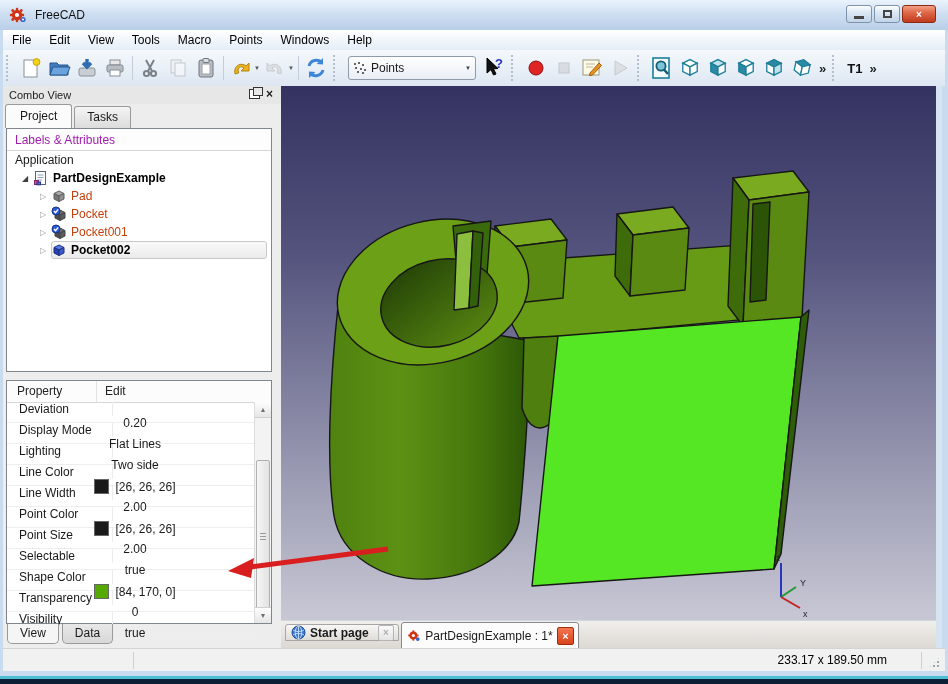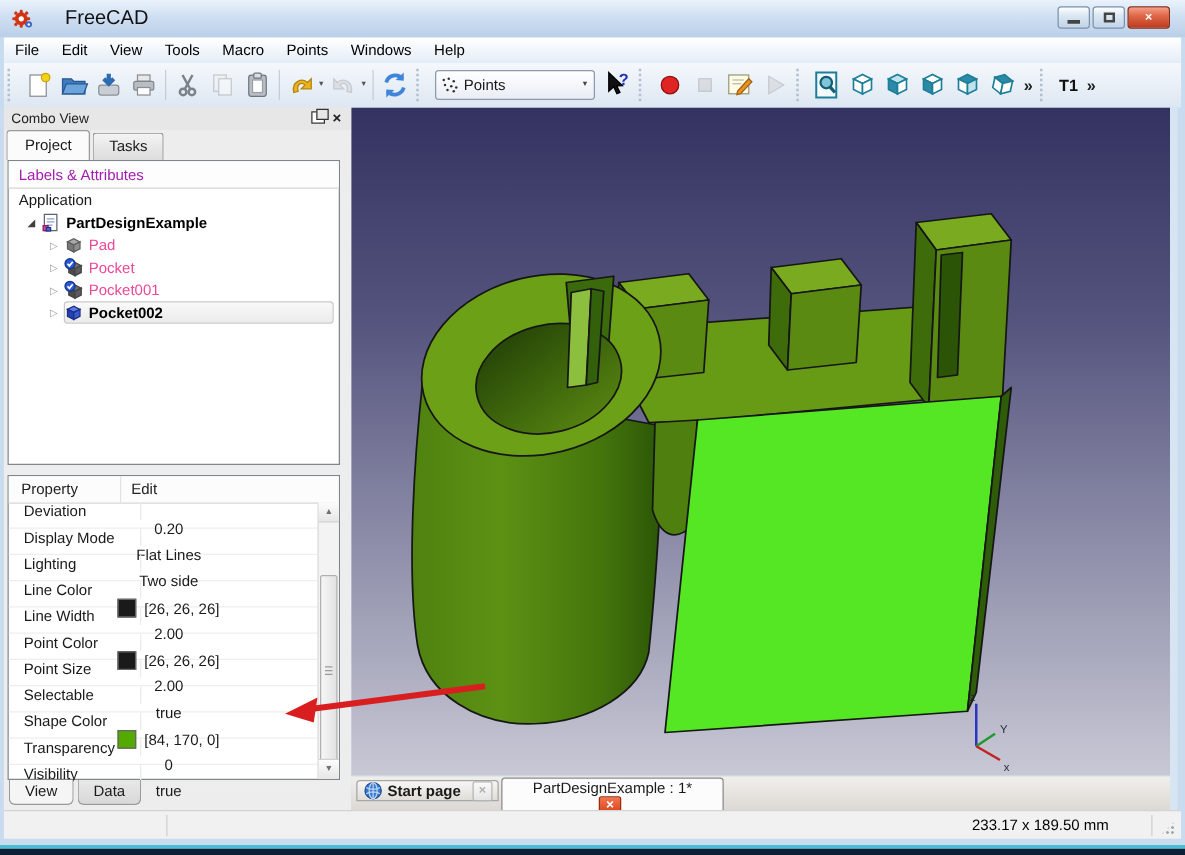--- a/index.html
+++ b/index.html
@@ -3,21 +3,21 @@
 <meta charset="utf-8">
 <style>
   html,body{margin:0;padding:0;}
   body{width:948px;height:684px;position:relative;overflow:hidden;
        font-family:"Liberation Sans","DejaVu Sans",sans-serif;font-size:12px;color:#1a1a1a;
        background:#c9dcef;}
   .abs{position:absolute;}
   
   #titlebar{left:0;top:0;width:948px;height:30px;
     background:linear-gradient(#eaf3fc,#cfdff2 45%,#b9cfe8);display:flex;align-items:center;}
-  #titlebar .title{margin-left:25px;font-size:16px;color:#111;}
+  #titlebar .title{margin-left:8px;font-size:12px;color:#111;}
   #winbtns{position:absolute;right:12px;top:5px;display:flex;gap:2px;}
   .winbtn{width:26px;height:18px;border:1px solid #7e93ab;border-radius:3px;
     background:linear-gradient(#fdfeff,#dbe7f3 40%,#c2d4e8);display:flex;align-items:center;justify-content:center;
     font-size:10px;color:#333;box-sizing:border-box;}
   .winbtn.close{width:34px;background:linear-gradient(#f2a088,#e0694a 40%,#c03a1d);border-color:#8c2a12;color:#fff;font-weight:bold;}
   .glyph-min{display:block;width:10px;height:3px;background:#444;margin-top:7px;}
   .glyph-max{display:block;width:9px;height:8px;border:2px solid #444;box-sizing:border-box;}
   #menubar{left:3px;top:30px;width:942px;height:20px;background:linear-gradient(#ffffff,#e4edf7);
     border-bottom:1px solid #ccd8e6;display:flex;align-items:center;}
   .menu-item{padding:2px 9px;color:#000;}
@@ -44,21 +44,21 @@
   #cv-tabs{left:2px;top:19px;width:274px;height:23px;display:flex;align-items:flex-end;}
   .cvtab{border:1px solid #9a9a9a;border-bottom:none;border-radius:3px 3px 0 0;padding:3px 12px 4px;background:linear-gradient(#f4f4f4,#dcdcdc);margin-right:2px;font-size:12px;}
   .cvtab.active{background:#fbfbfb;padding:4px 14px 5px;position:relative;z-index:2;}
   #tree-frame{left:3px;top:42px;width:266px;height:244px;background:#fff;border:1px solid #7f868d;box-sizing:border-box;}
   #la-header{height:21px;border-bottom:1px solid #d6d6d6;display:flex;align-items:center;background:#fdfdfd;}
   #la-header span{margin-left:8px;color:#a21caf;}
   .trow{height:18px;display:flex;align-items:center;position:relative;}
   .trow .exp{width:12px;text-align:center;font-size:8px;color:#9a9a9a;}
   .trow .exp.open{color:#404040;font-size:8px;}
   .trow .lab{padding-left:4px;}
-  .dim .lab{color:#ec4899;text-align:right;}
+  .dim .lab{color:#c2410c;text-align:right;}
   .bold .lab{font-weight:bold;color:#000;}
   .sel-box{position:absolute;left:44px;right:4px;top:0;bottom:0;border:1px solid #c9c9c9;border-radius:3px;
     background:linear-gradient(#f9f9f9,#ebebeb);z-index:0;}
   .trow>*{z-index:1;}
   .ticon{width:16px;height:16px;margin-left:2px;}
   
   #prop-frame{left:3px;top:294px;width:266px;height:244px;background:#fff;border:1px solid #7f868d;box-sizing:border-box;}
   #prop-head{height:21px;border-bottom:1px solid #d8d8d8;display:flex;background:#fcfcfc;}
   #prop-head .c1{width:90px;box-sizing:border-box;padding:3px 0 0 10px;border-right:1px solid #e2e2e2;color:#222;}
   #prop-head .c2{flex:1;padding:3px 0 0 8px;color:#222;}
@@ -76,21 +76,21 @@
   #panel-tabs{left:4px;top:538px;display:flex;align-items:flex-start;}
   .ptab{border:1px solid #9a9a9a;border-top:none;border-radius:0 0 5px 5px;padding:2px 12px 3px;background:linear-gradient(#e8e8e8,#d8d8d8);margin-right:3px;font-size:12px;}
   .ptab.active{background:#f5f5f5;position:relative;z-index:2;}
   
   #viewport{left:281px;top:86px;width:655px;height:534px;}
   #vp-strip{left:936px;top:86px;width:6px;height:562px;background:#d7e5f3;}
   
   #mdi-bar{left:281px;top:620px;width:655px;height:28px;background:linear-gradient(#f1efec,#dbd8d3);border-top:1px solid #cfd6de;}
   .mtab{position:absolute;display:flex;align-items:center;box-sizing:border-box;}
   #mtab1{left:4px;top:3px;width:114px;height:17px;border:1px solid #a6a6a6;border-radius:3px 3px 0 0;background:linear-gradient(#f8f7f5,#e0ddd8);font-weight:bold;}
-  #mtab2{left:120px;top:1px;width:178px;height:27px;border:1px solid #8a8a8a;border-radius:3px 3px 0 0;background:#fcfcfc;flex-direction:column;}
+  #mtab2{left:120px;top:1px;width:178px;height:27px;border:1px solid #8a8a8a;border-radius:3px 3px 0 0;background:#fcfcfc;}
   .mtab .mlabel{flex:1;padding:0 4px;white-space:nowrap;}
   .mclose{width:14px;height:14px;border:1px solid #b5b5b5;border-radius:2px;margin-right:4px;
     display:flex;align-items:center;justify-content:center;font-size:10px;color:#b0b0b0;background:linear-gradient(#fafafa,#e4e4e4);}
   .mclose.hot{background:linear-gradient(#f2764f,#d8431c);border-color:#9c2c0c;color:#fff;font-weight:bold;width:16px;height:16px;font-size:11px;}
   
   #statusbar{left:3px;top:648px;width:942px;height:23px;background:#f1f1f1;border-top:1px solid #d4d4d4;}
   .st-sep{position:absolute;top:3px;bottom:3px;width:1px;background:#d0d0d0;}
   #st-dims{position:absolute;right:58px;top:4px;color:#000000;}
   #grip{position:absolute;right:4px;bottom:3px;width:13px;height:13px;
     background:radial-gradient(circle at 2px 2px,#9aa 1px,transparent 1.2px);background-size:4px 4px;clip-path:polygon(100% 0,100% 100%,0 100%);}

